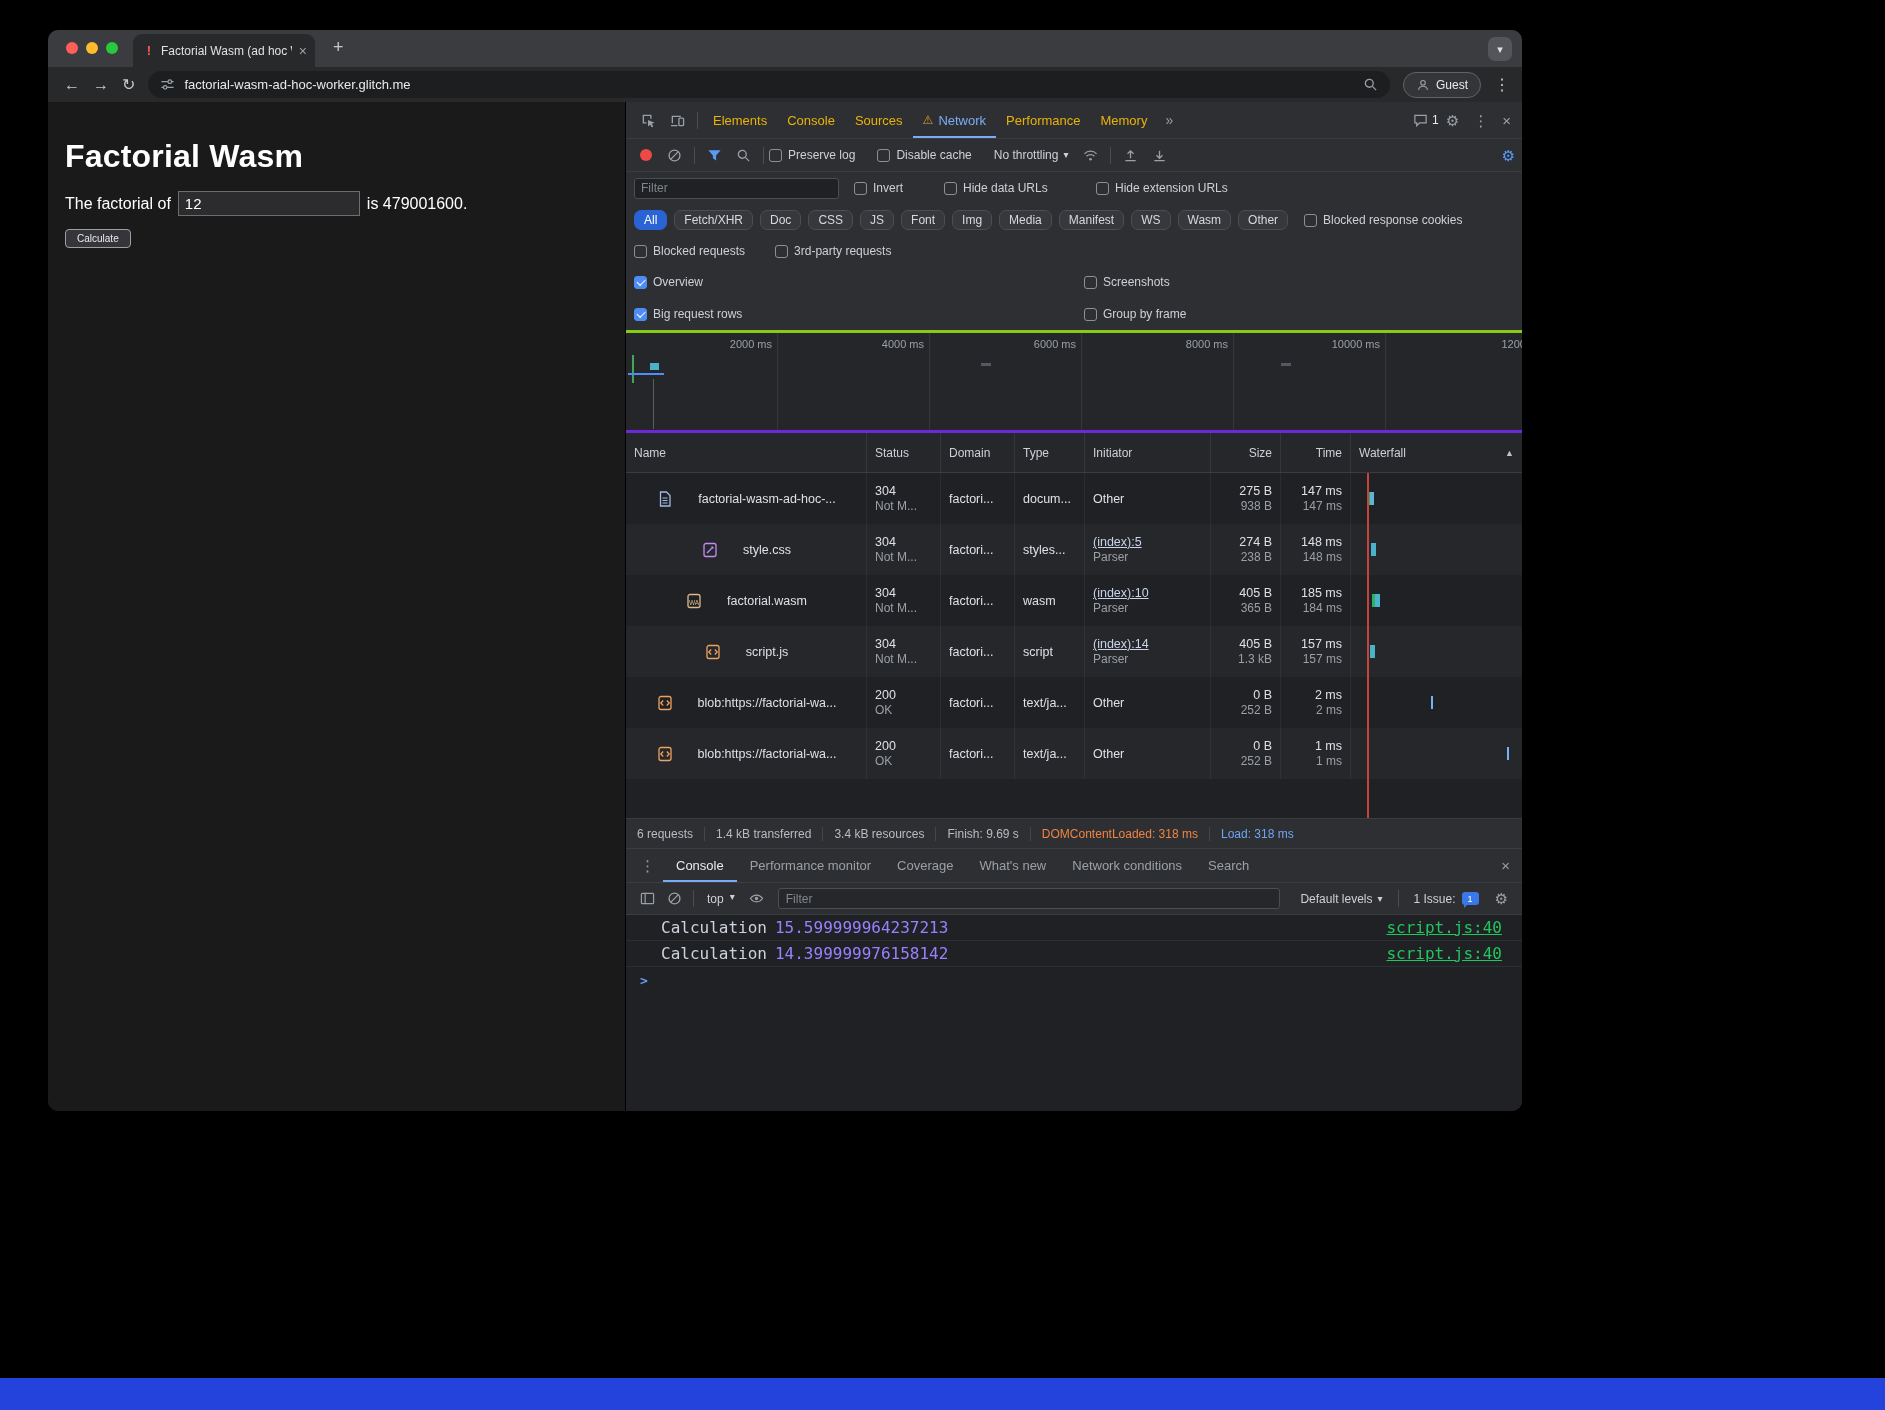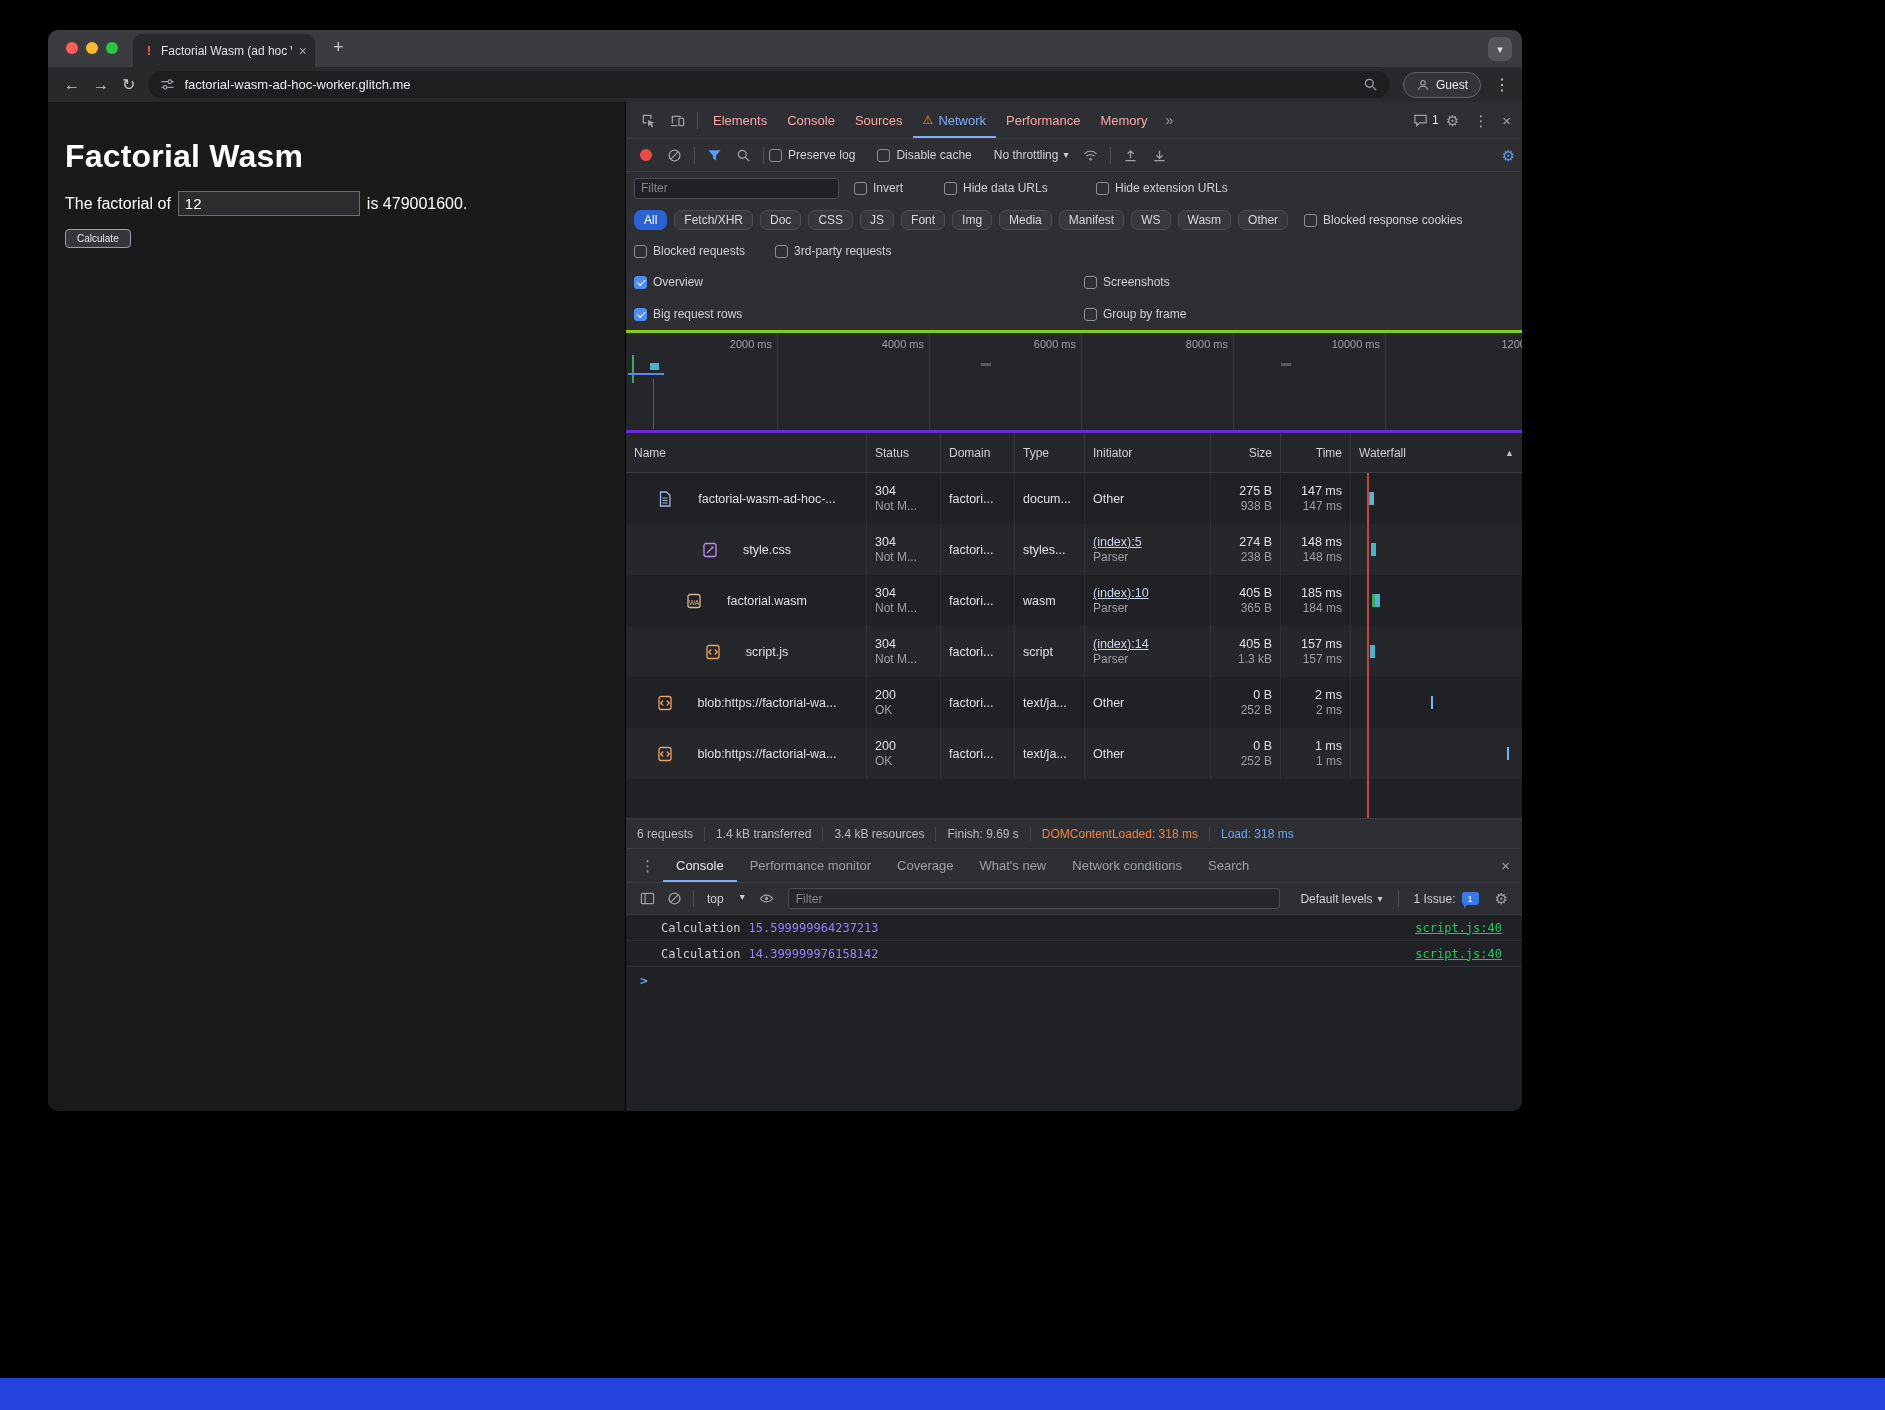--- a/index.html
+++ b/index.html
@@ -66,21 +66,21 @@
   .devtools {
     flex:1; min-width:0; background:#202124; border-left:1px solid #000;
     display:flex; flex-direction:column; font-size:12px; color:#9aa0a6;
   }
   .dt-toolbar {
     flex:0 0 37px; background:#2e2f32; border-bottom:1px solid #3a3c40;
     display:flex; align-items:stretch; padding:0 4px 0 8px;
   }
   .dt-toolbar .icon, .row-tools .icon { align-self:center; padding:0 7px; }
   .vsep { width:1px; height:17px; background:#4a4c50; align-self:center; margin:0 5px; }
-  .dt-tab { display:flex; align-items:center; gap:5px; padding:0 10px; font-size:13px; color:#fca5a5; }
+  .dt-tab { display:flex; align-items:center; gap:5px; padding:0 10px; font-size:13px; color:#eab308; }
   .dt-tab.active { color:#7cacf8; box-shadow:inset 0 -2px 0 #7cacf8; }
   .warn { color:#ee9f2e; font-size:12px; }
   .more-tabs { display:flex; align-items:center; padding:0 8px; font-size:14px; }
   .dt-right { margin-left:auto; display:flex; align-items:center; }
   .count-badge { color:#e8eaed; font-size:12px; margin-left:-3px; }
   .glyph { font-size:15px; line-height:1; }
   
   .net-controls { background:#2e2f32; border-bottom:3px solid #84cc16; }
   .ncr { display:flex; align-items:center; position:relative; padding-left:8px; }
   .ncr1 { height:33px; border-bottom:1px solid #3a3c40; }
@@ -155,38 +155,38 @@
   .drawer-tabs {
     flex:0 0 35px; background:#2e2f32; border-top:1px solid #3a3c40; border-bottom:1px solid #3a3c40;
     display:flex; align-items:stretch; padding-left:6px;
   }
   .drw-tab { display:flex; align-items:center; padding:0 13px; font-size:13px; color:#9aa0a6; }
   .drw-tab.active { color:#e8eaed; box-shadow:inset 0 -2px 0 #7cacf8; }
   .console-toolbar {
     flex:0 0 32px; background:#2e2f32; border-bottom:1px solid #3a3c40;
     display:flex; align-items:center; padding:0 8px;
   }
-  .ctx { display:flex; gap:16px; color:#cdd1d6; padding:0 8px; }
+  .ctx { display:flex; gap:6px; color:#cdd1d6; padding:0 8px; }
   .cfilter {
     flex:1; height:21px; max-width:560px; background:#26272b; border:1px solid #4a4d52; border-radius:3px;
     color:#e8eaed; font-size:12px; padding:0 7px; margin:0 14px 0 8px; font-family:"Liberation Sans", sans-serif;
   }
   .cfilter::placeholder { color:#80868b; }
   .ct-right { margin-left:auto; display:flex; align-items:center; gap:4px; }
   .levels { display:flex; align-items:center; gap:5px; color:#cdd1d6; padding:0 6px; }
   .issues { display:flex; align-items:center; gap:6px; color:#cdd1d6; padding:0 6px; }
   .issue-bubble {
     position:relative; width:17px; height:13px; border-radius:3px; background:#3b78e7;
     color:#fff; font-size:9px; display:flex; align-items:center; justify-content:center;
   }
   .issue-bubble::after { content:''; position:absolute; left:2px; bottom:-3px; border:3px solid transparent; border-top-color:#3b78e7; border-left-color:#3b78e7; }
   .console-area { flex:1; background:#202124; display:flex; flex-direction:column; min-height:0; }
   .msg {
     flex:0 0 26px; display:flex; align-items:center; padding-left:35px; padding-right:20px;
-    border-bottom:1px solid #2e2f33; font-family:"DejaVu Sans Mono", monospace; font-size:12px;
+    border-bottom:1px solid #2e2f33; font-family:"DejaVu Sans Mono", monospace; font-size:16px;
   }
   .msg .mtxt { color:#cdd3dc; }
   .msg .mval { color:#9980ff; margin-left:8px; }
   .msg .msrc { margin-left:auto; color:#22c55e; text-decoration:underline; }
   .prompt { flex:0 0 26px; display:flex; align-items:center; padding-left:14px; }
   .prompt .pch { color:#6e9df6; font-family:"DejaVu Sans Mono", monospace; font-weight:bold; font-size:13px; }
   .desktop-strip { position:absolute; left:0; right:0; bottom:0; height:32px; background:#2443dd; }
   svg { display:block; }
 </style>
 </head>

